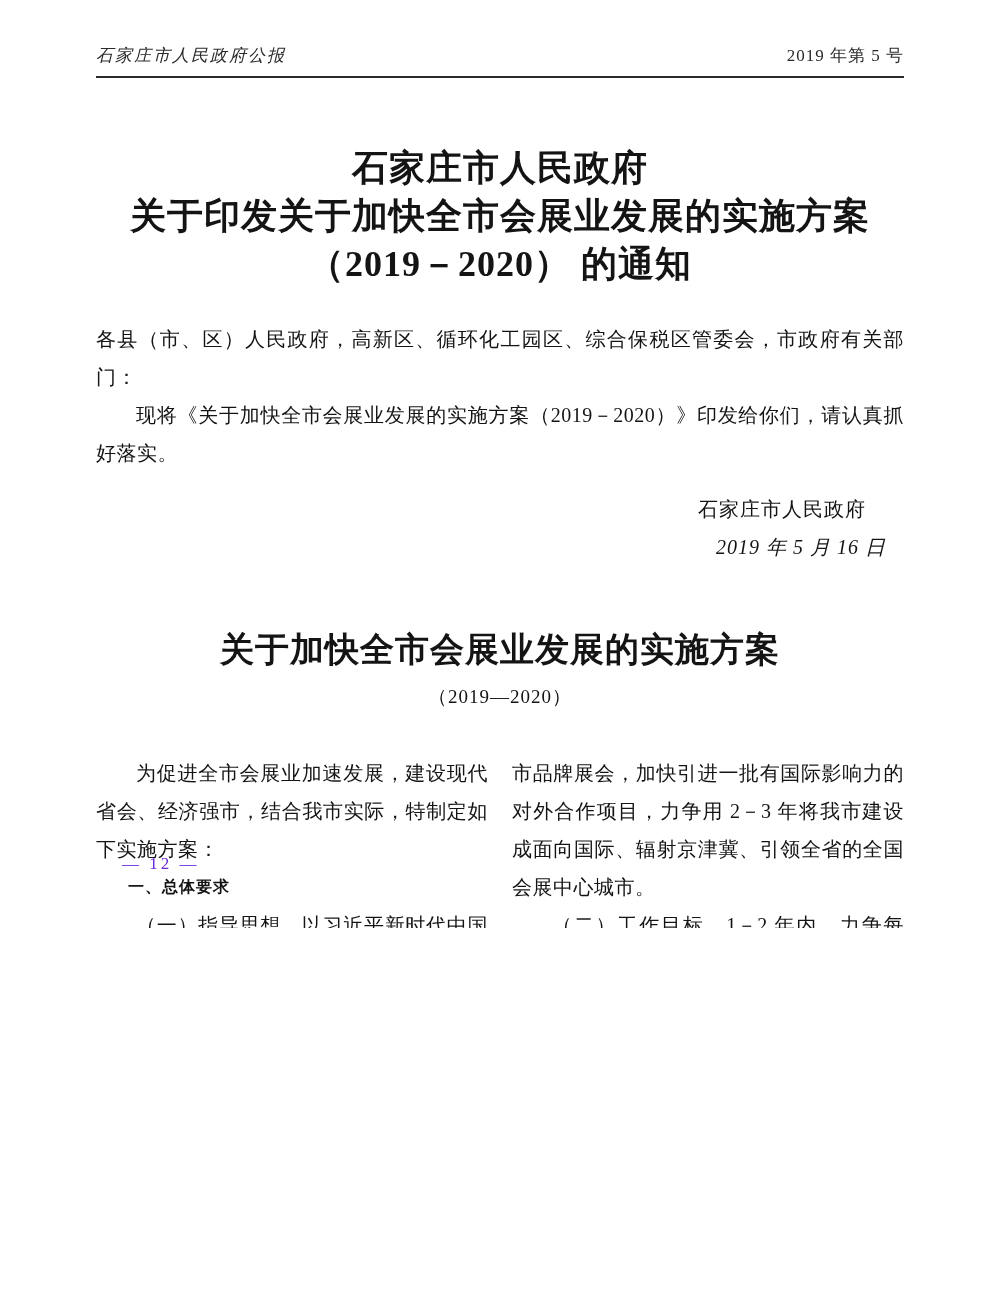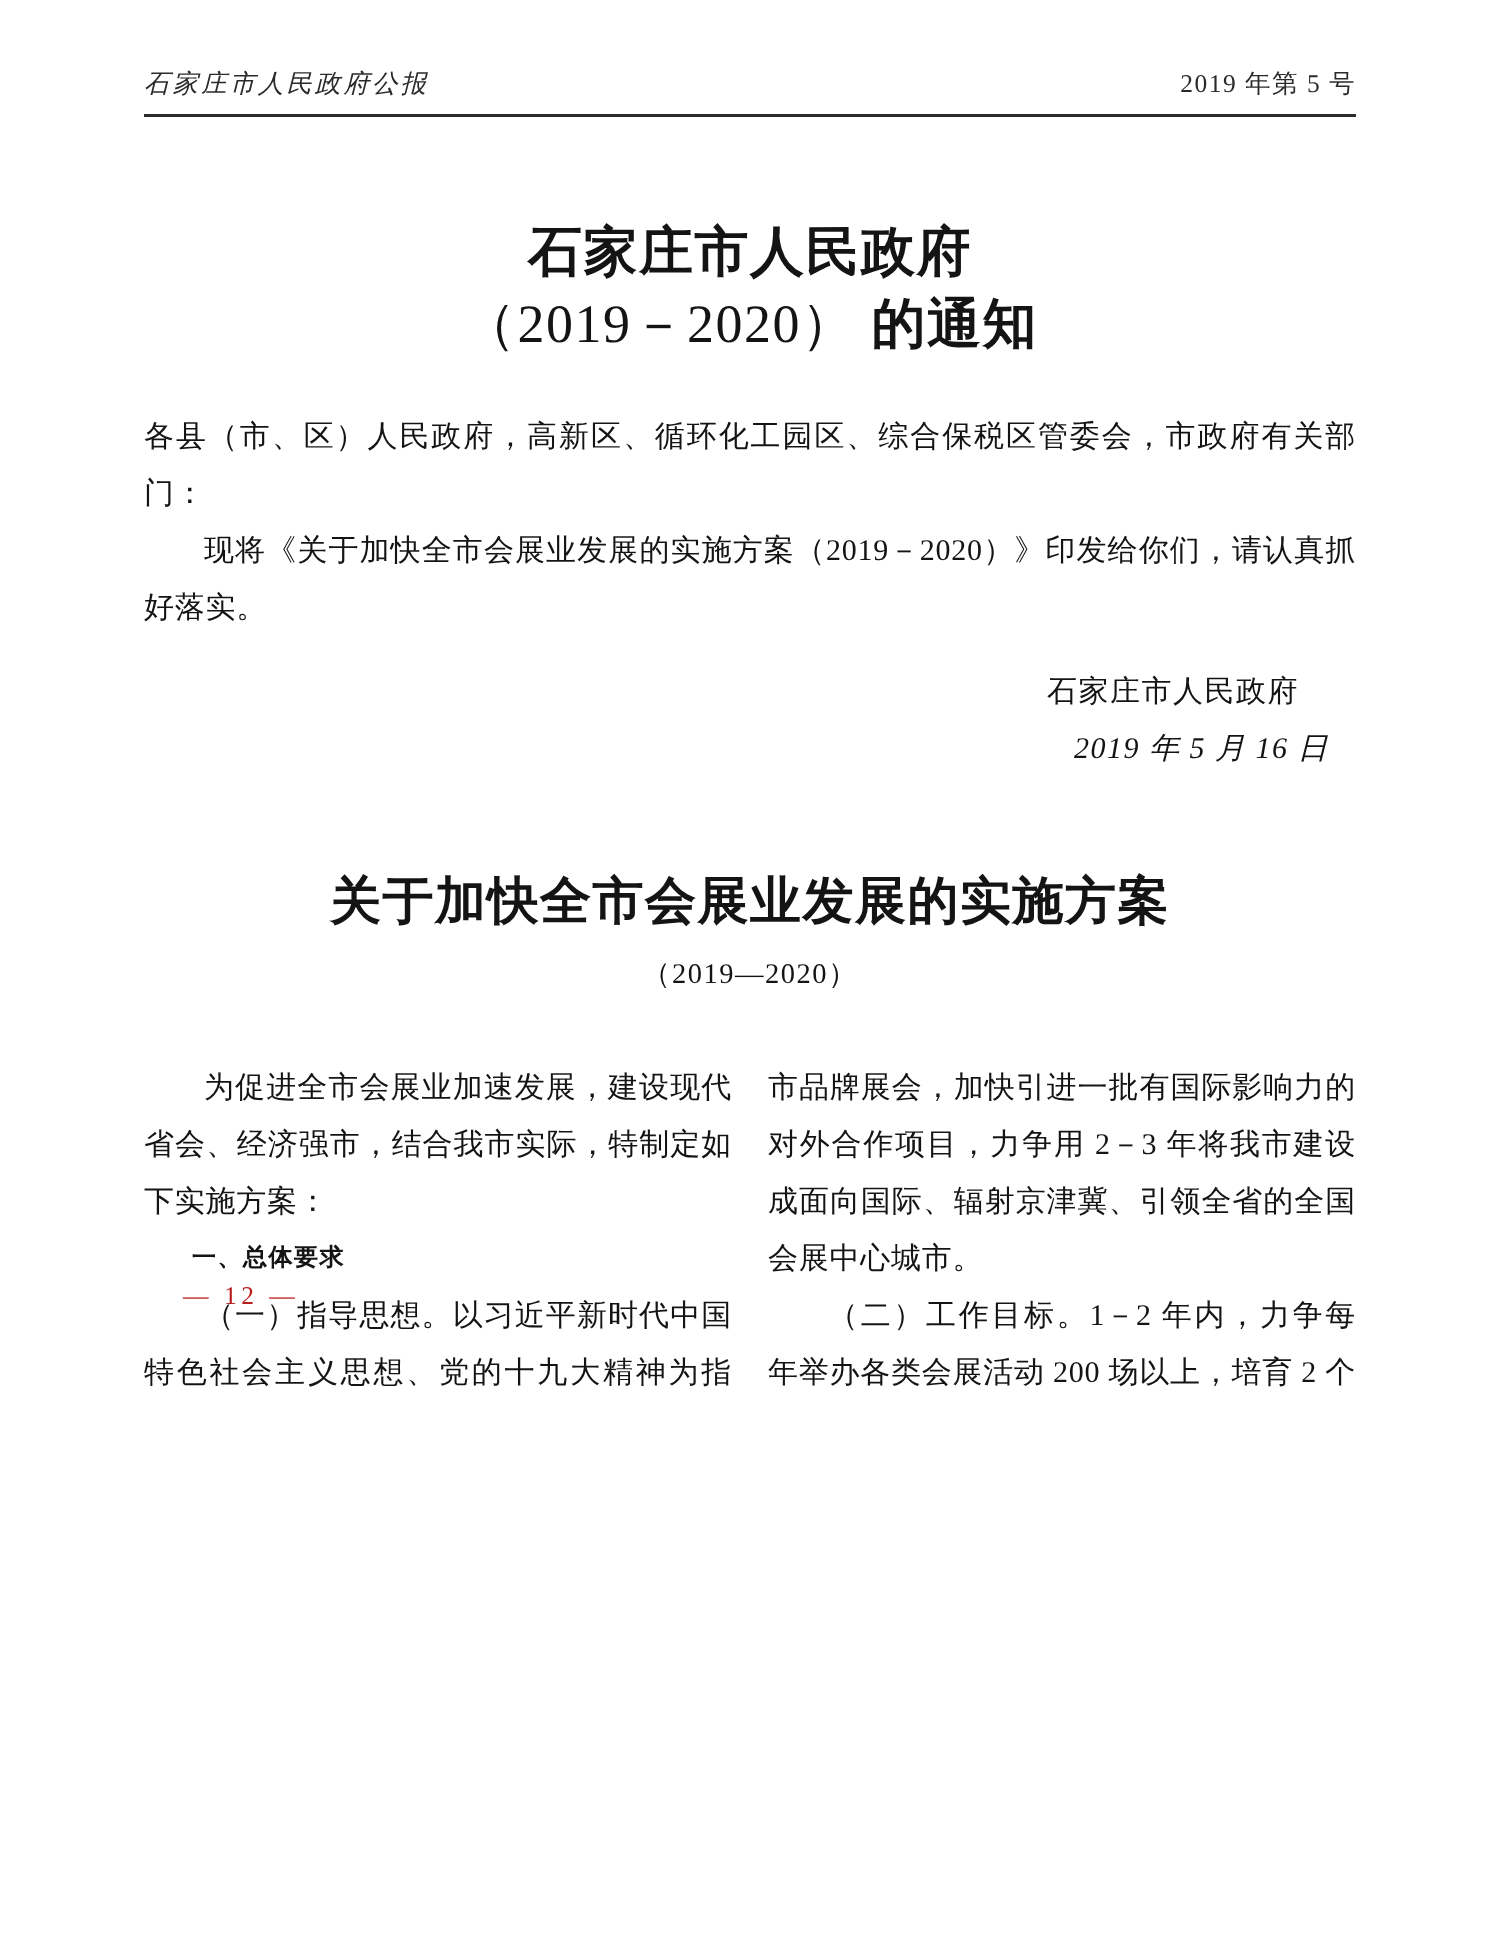--- a/index.html
+++ b/index.html
@@ -42,21 +42,21 @@
   
   .notice-title {
     margin-top: 66px;
     text-align: center;
     font-weight: bold;
     font-size: 36px;
     line-height: 48px;
     letter-spacing: 1px;
   }
   .notice-title .num {
-    font-weight: normal;
+    font-weight: bold;
   }
   .doc-number {
     margin-top: 24px;
     text-align: center;
     font-size: 20px;
     letter-spacing: 2px;
   }
   .notice-body {
     margin-top: 32px;
     font-size: 20px;
@@ -124,36 +124,37 @@
     letter-spacing: 1px;
   }
 
   
   .page-number {
     position: absolute;
     left: 122px;
     bottom: 54px;
     font-size: 17px;
     letter-spacing: 3px;
-    color: #b91c1c;
+    color: #6d28d9;
   }
 </style>
 </head>
 <body>
 
 <div class="sheet">
 
   <div class="page-header">
     <span class="header-left">石家庄市人民政府公报</span>
     <span class="header-right">2019 年第 5 号</span>
   </div>
 
   <div class="notice">
     <div class="notice-title">
       <div>石家庄市人民政府</div>
+      <div>关于印发关于加快全市会展业发展的实施方案</div>
       <div><span class="num">（2019－2020）</span><span> 的通知</span></div>
     </div>
 
 
     <div class="notice-body">
       <p>各县（市、区）人民政府，高新区、循环化工园区、综合保税区管委会，市政府有关部门：</p>
       <p class="indent">现将《关于加快全市会展业发展的实施方案（2019－2020）》印发给你们，请认真抓好落实。</p>
     </div>
 
     <div class="signature-block">

